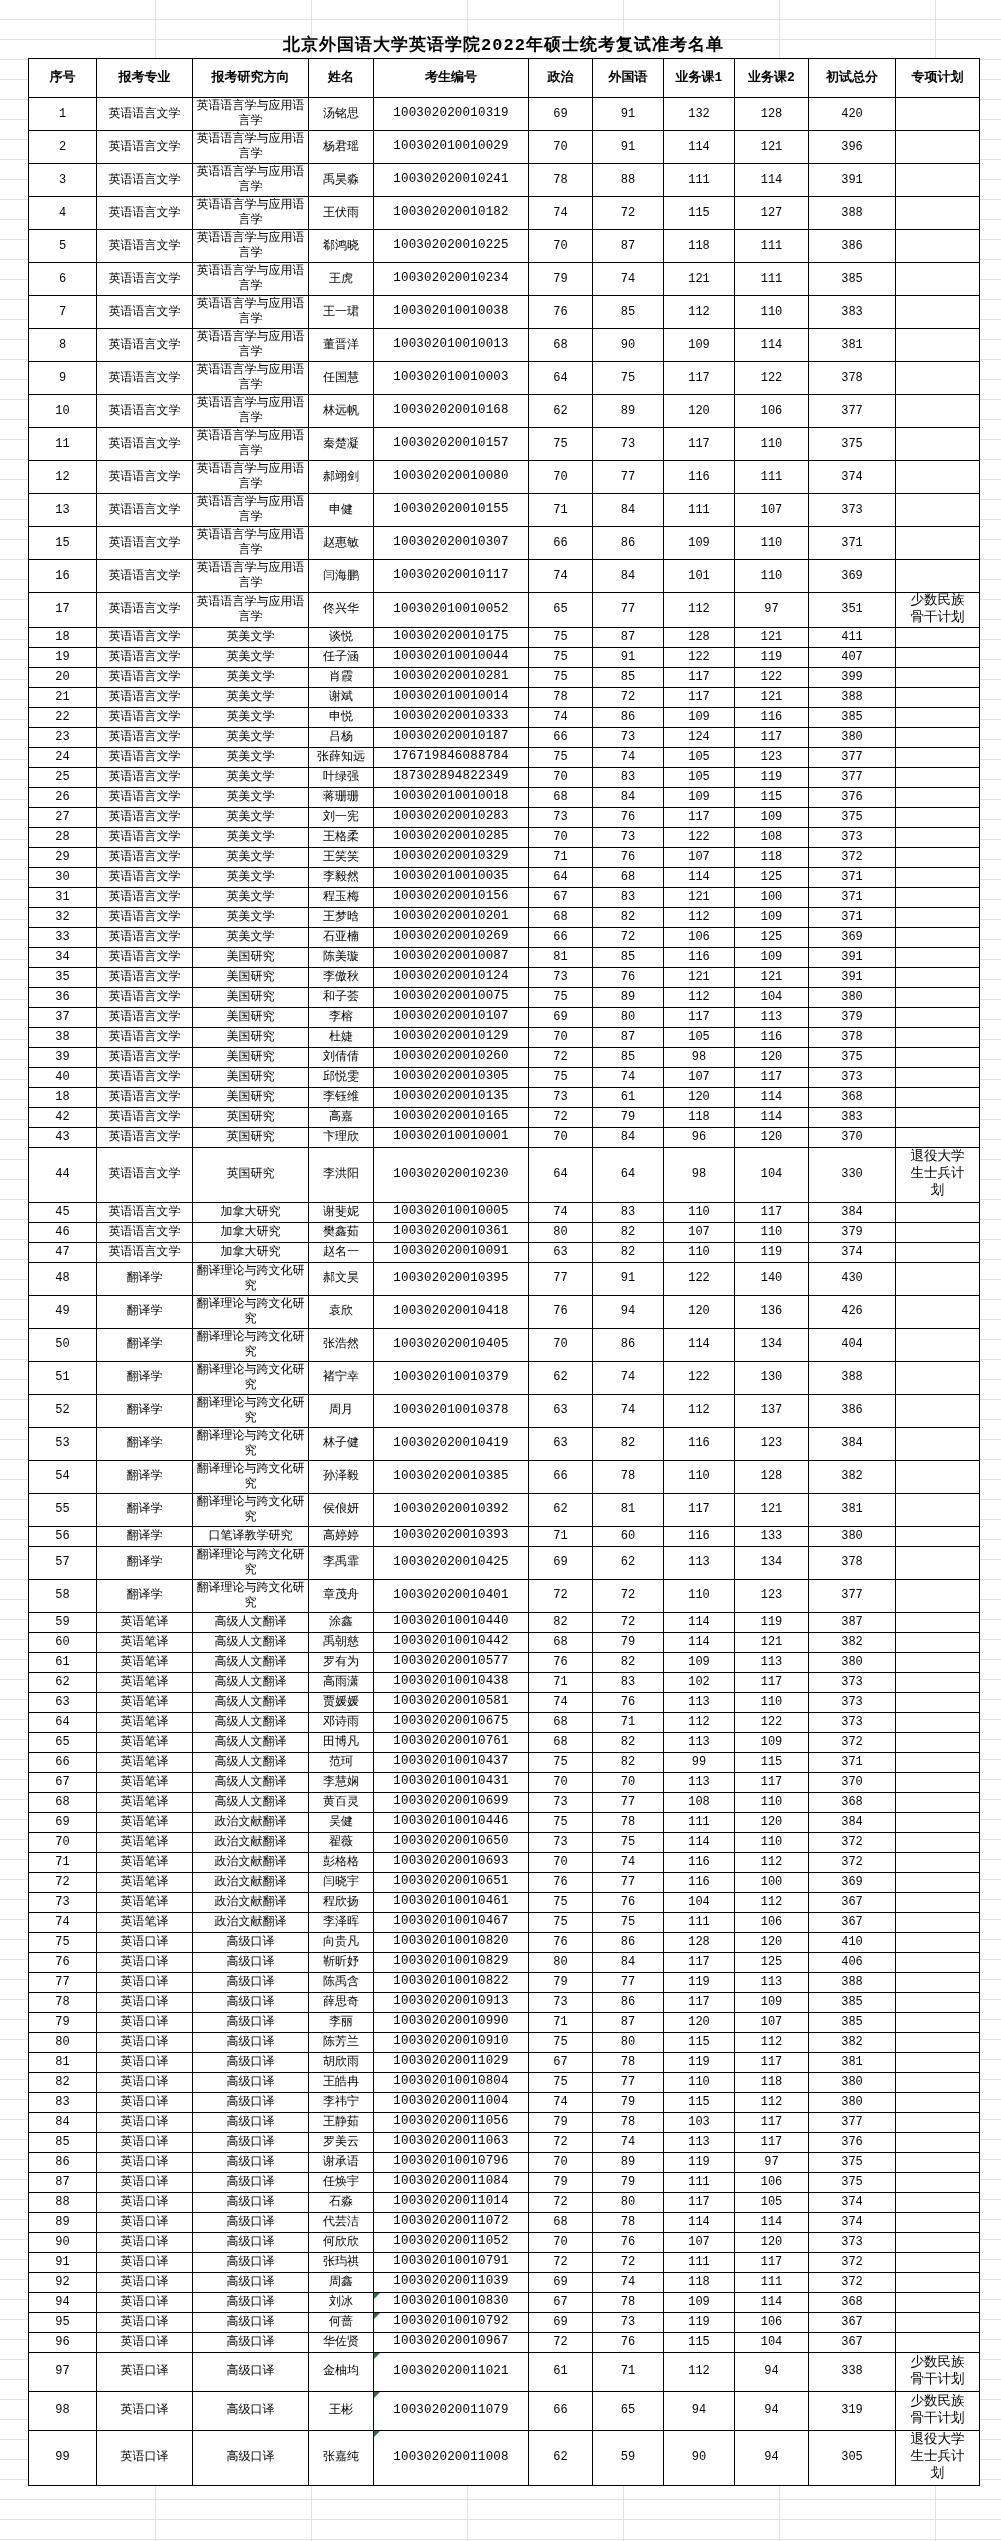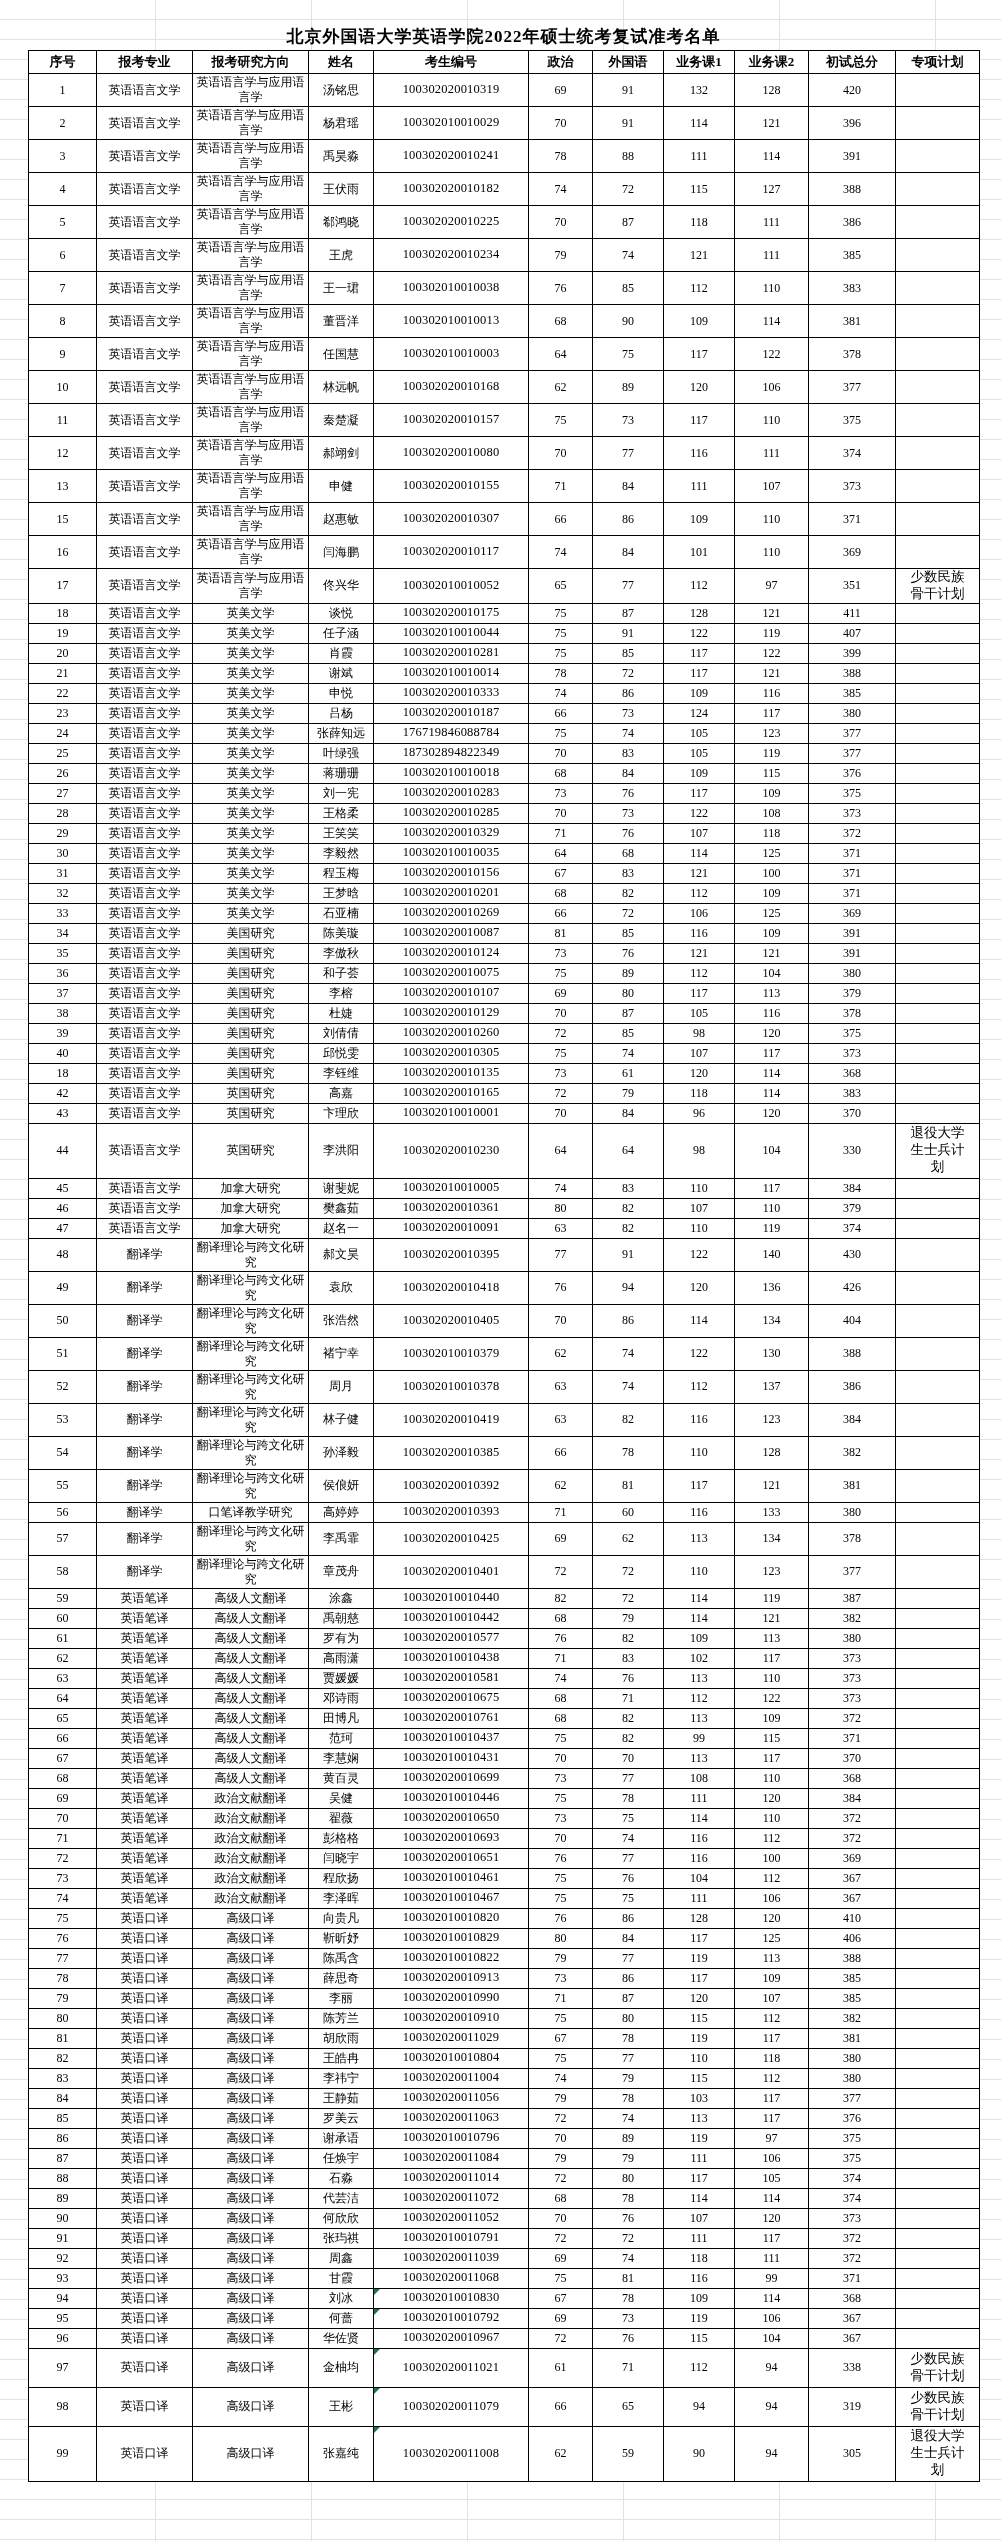--- a/index.html
+++ b/index.html
@@ -5,33 +5,33 @@
   html,body{margin:0;padding:0;}
   body{
     width:1001px;height:2541px;
     background-color:#ffffff;
     background-image:
       repeating-linear-gradient(to bottom, transparent 0px, transparent 19px, #e2e2e2 19px, #e2e2e2 20px),
       repeating-linear-gradient(to right, transparent 0px, transparent 155px, #e2e2e2 155px, #e2e2e2 156px);
     font-family:"Liberation Serif","DejaVu Serif",serif;
     color:#000;
   }
-  .page{position:absolute;top:0;left:0;width:1001px;}
+  .page{position:absolute;top:8px;left:0;width:1001px;font-family:Liberation Mono, monospace;}
   .title{
     margin:25px 0 2px 28px;width:951px;text-align:center;
     font-size:17px;font-weight:bold;white-space:nowrap;letter-spacing:1px;
   }
   table.roster{
     margin-left:28px;border-collapse:collapse;table-layout:fixed;width:951px;background:#fff;
   }
   .roster th,.roster td{
     border:1px solid #000;text-align:center;vertical-align:middle;
     padding:0 2px;font-size:12px;line-height:1.25;overflow:hidden;word-break:break-all;
   }
-  .roster th{font-weight:bold;font-size:13px;height:22px;padding:0;}
+  .roster th{font-weight:bold;font-size:13px;height:22px;padding:8px;}
   .roster td.c-id{font-size:12.5px;position:relative;letter-spacing:0.2px;}
   .roster td.c-special{font-size:13.5px;padding:0 10px;line-height:1.25;}
   .roster tr.r-std td{height:19px;}
   .roster tr.r-t td{height:32px;}
   .roster tr.r-m td{height:38px;}
   .roster tr.r-x td{height:54px;}
   .green-tri{
     position:absolute;top:0;left:0;width:0;height:0;
     border-top:6px solid #217346;border-right:6px solid transparent;
   }
@@ -1248,33 +1248,20 @@
           <td>周鑫</td>
           <td class="c-id">100302020011039</td>
           <td>69</td>
           <td>74</td>
           <td>118</td>
           <td>111</td>
           <td>372</td>
           <td class="c-special"></td>
         </tr>
         <tr class="r-std">
-          <td>93</td>
-          <td>英语口译</td>
-          <td>高级口译</td>
-          <td>甘霞</td>
-          <td class="c-id">100302020011068</td>
-          <td>75</td>
-          <td>81</td>
-          <td>116</td>
-          <td>99</td>
-          <td>371</td>
-          <td class="c-special"></td>
-        </tr>
-        <tr class="r-std">
           <td>94</td>
           <td>英语口译</td>
           <td>高级口译</td>
           <td>刘冰</td>
           <td class="c-id"><span class="green-tri"></span>100302010010830</td>
           <td>67</td>
           <td>78</td>
           <td>109</td>
           <td>114</td>
           <td>368</td>

